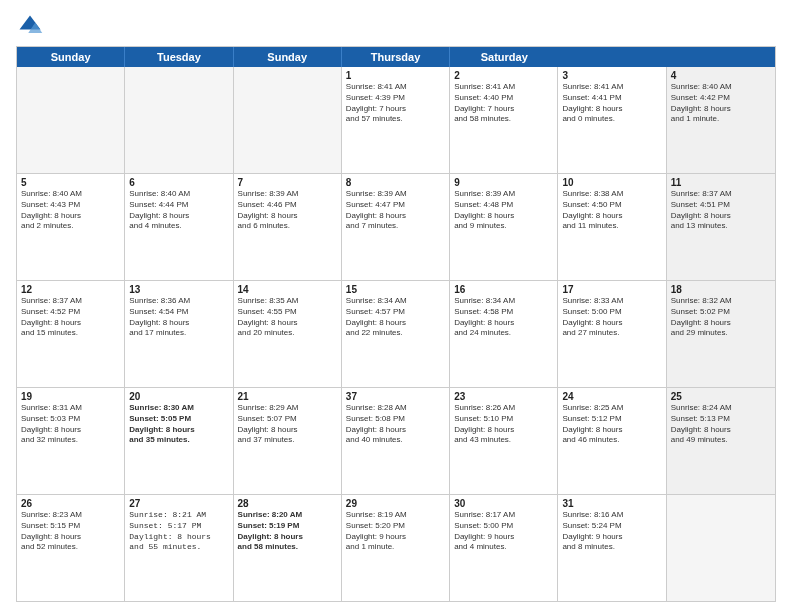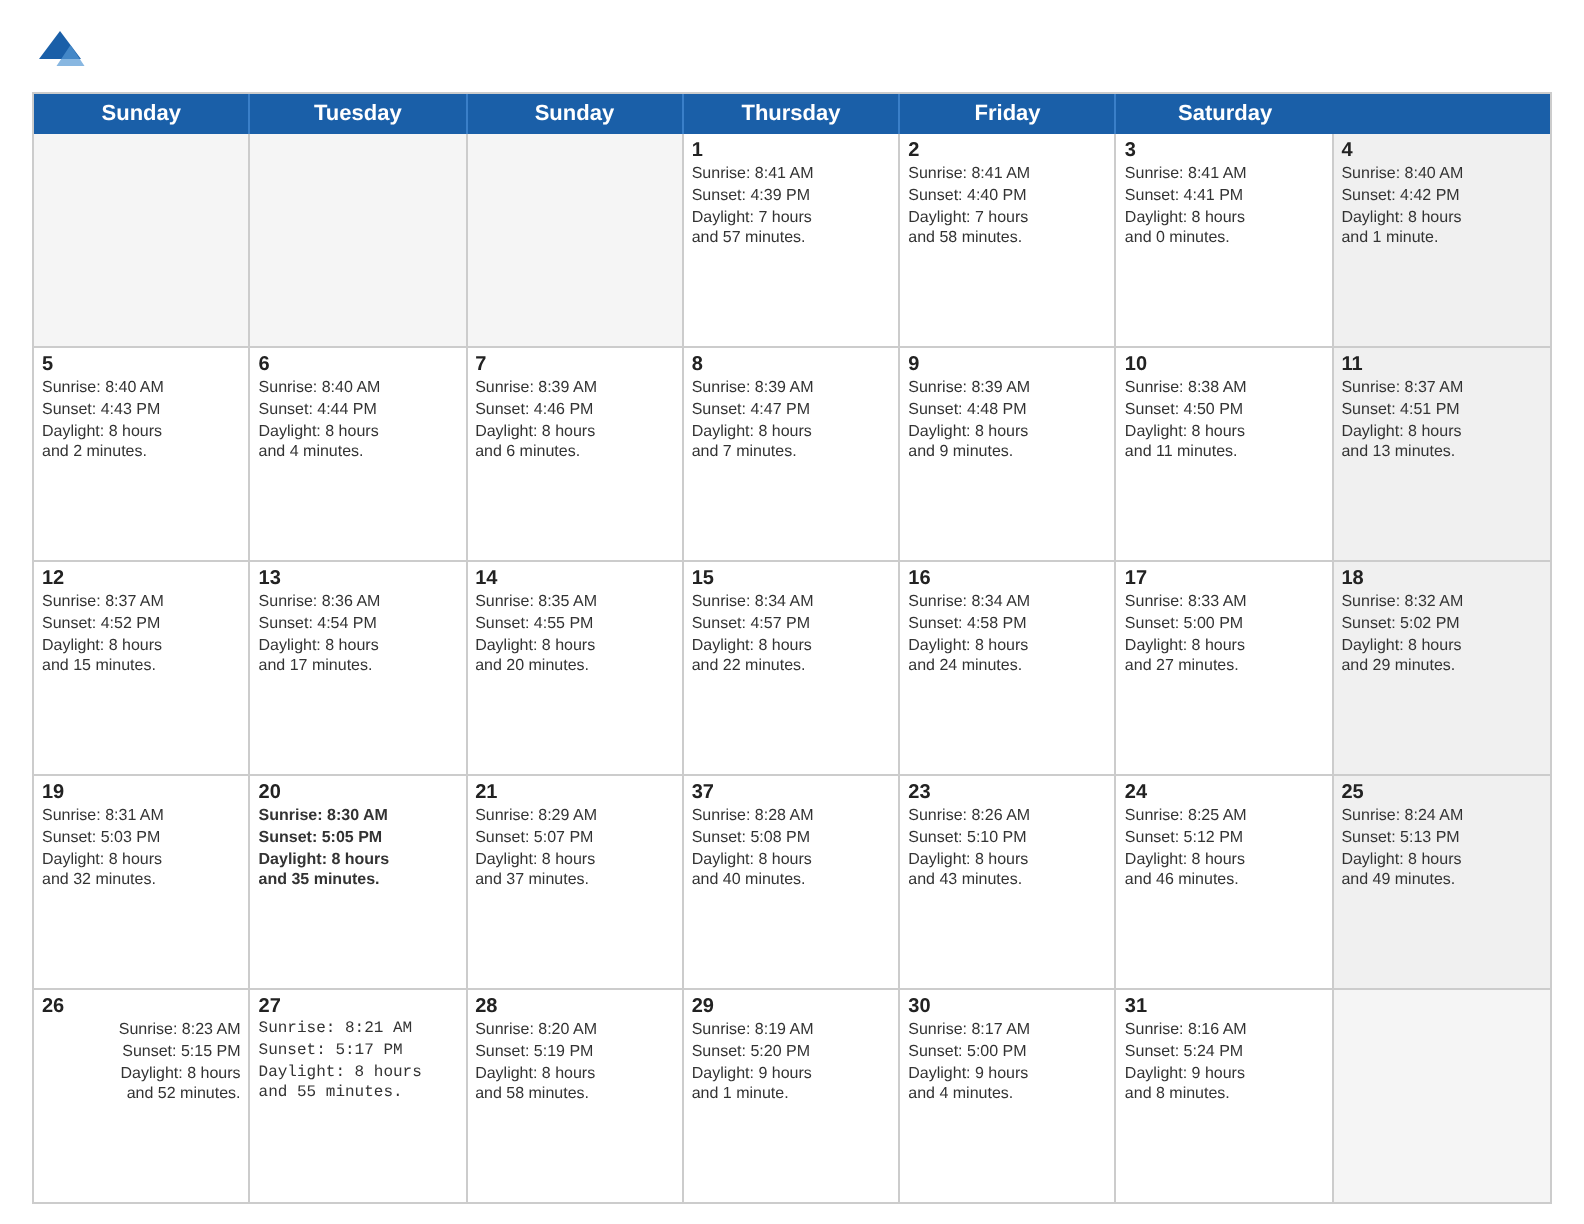--- a/index.html
+++ b/index.html
@@ -137,21 +137,20 @@
       <div class="location"></div>
     </div>
   </div>
 
   <div class="calendar">
     <div class="cal-header">
     <div class="cal-header-cell">Sunday</div>
         <div class="cal-header-cell">Tuesday</div>
         <div class="cal-header-cell">Sunday</div>
         <div class="cal-header-cell">Thursday</div>
-        <div class="cal-header-cell">Friday</div>
         <div class="cal-header-cell">Saturday</div>
       </div>
     <div class="cal-body">
     <div class="cal-row">
           <div class="cal-cell empty"></div>
           <div class="cal-cell empty"></div>
           <div class="cal-cell empty"></div>
           <div class="cal-cell">
             <div class="day-num">1</div>
             <div class="cell-text" style="white-space: pre-line;">Sunrise: 8:41 AM
@@ -330,35 +329,35 @@
             <div class="day-num">25</div>
             <div class="cell-text" style="white-space: pre-line;">Sunrise: 8:24 AM
 Sunset: 5:13 PM
 Daylight: 8 hours
 and 49 minutes.</div>
           </div>
         </div>
         <div class="cal-row">
           <div class="cal-cell">
             <div class="day-num">26</div>
-            <div class="cell-text" style="white-space: pre-line; text-align: right;">Sunrise: 8:23 AM
+            <div class="cell-text" style="white-space: pre-line;">Sunrise: 8:23 AM
 Sunset: 5:15 PM
 Daylight: 8 hours
 and 52 minutes.</div>
           </div>
           <div class="cal-cell">
             <div class="day-num">27</div>
             <div class="cell-text" style="white-space: pre-line; font-family: Liberation Mono, monospace;">Sunrise: 8:21 AM
 Sunset: 5:17 PM
 Daylight: 8 hours
 and 55 minutes.</div>
           </div>
           <div class="cal-cell">
             <div class="day-num">28</div>
-            <div class="cell-text" style="white-space: pre-line;">Sunrise: 8:20 AM
+            <div class="cell-text" style="white-space: pre-line; font-weight: bold;">Sunrise: 8:20 AM
 Sunset: 5:19 PM
 Daylight: 8 hours
 and 58 minutes.</div>
           </div>
           <div class="cal-cell">
             <div class="day-num">29</div>
             <div class="cell-text" style="white-space: pre-line;">Sunrise: 8:19 AM
 Sunset: 5:20 PM
 Daylight: 9 hours
 and 1 minute.</div>

